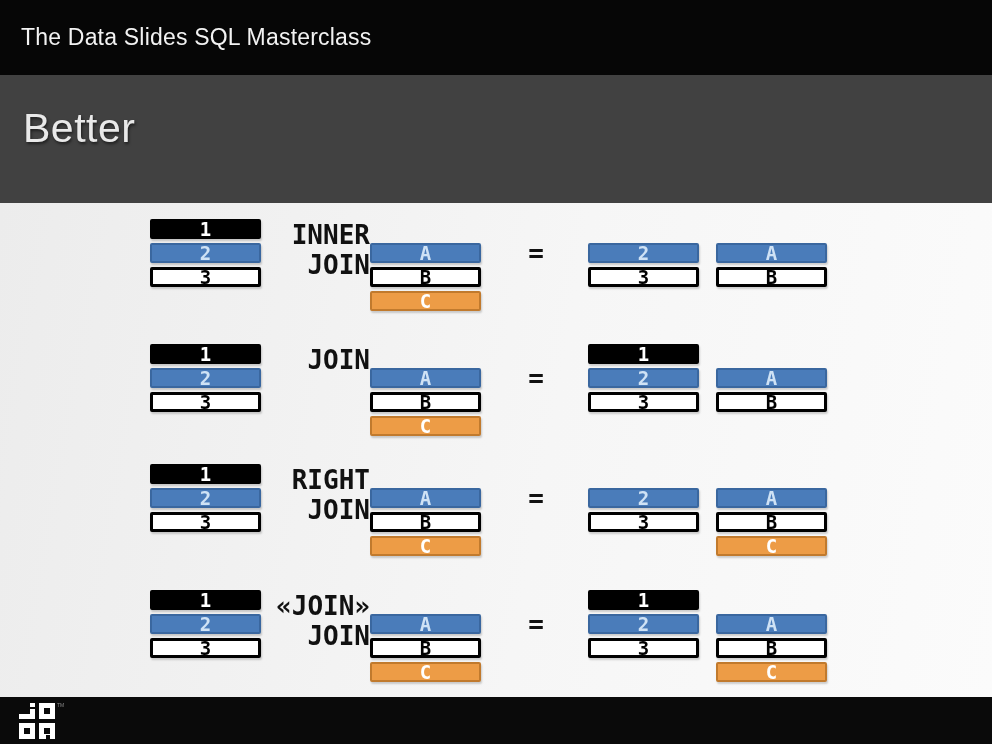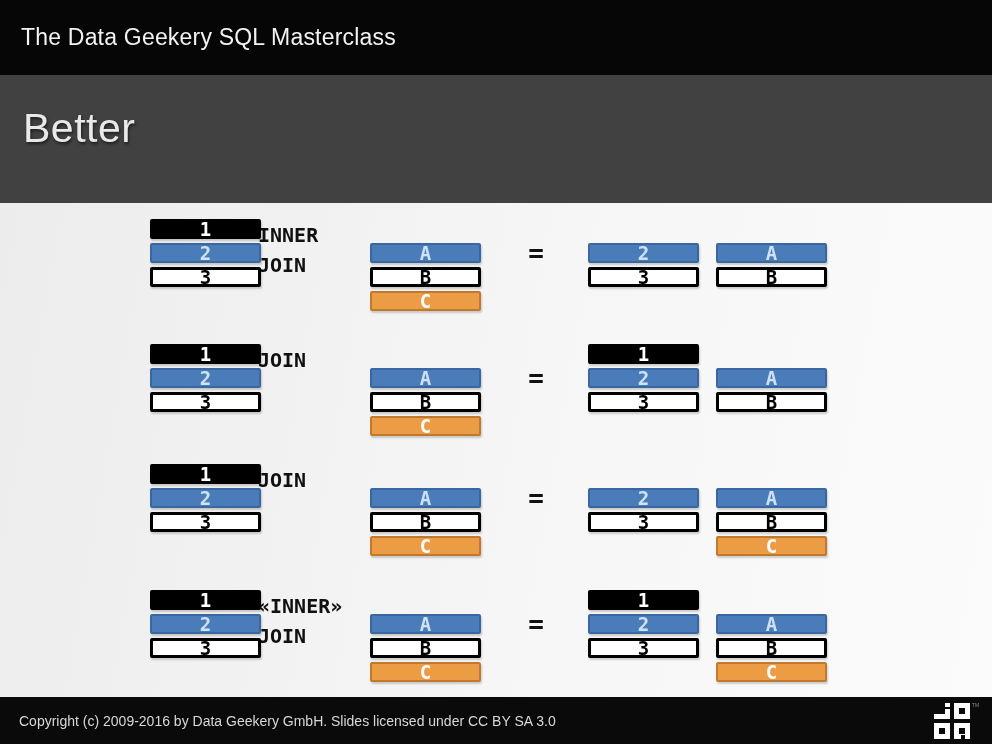--- a/index.html
+++ b/index.html
@@ -25,40 +25,40 @@
   .join-diagram{position:absolute;left:0;top:0;width:992px;height:744px;pointer-events:none;}
   .join-block{position:absolute;left:0;width:992px;height:98px;}
   .box{position:absolute;height:20px;width:111px;box-sizing:border-box;border-radius:2px;
        display:flex;align-items:center;justify-content:center;
        font-family:"DejaVu Sans Mono",monospace;font-size:19px;font-weight:bold;line-height:1;
        box-shadow:1px 2px 2px rgba(0,0,0,.18);}
   .box.black{background:#000000;color:#ffffff;border:2px solid #000000;}
   .box.blue{background:#4a7cba;color:#cfe2f5;border:2px solid #3a679f;}
   .box.white{background:#ffffff;color:#000000;border:3px solid #000000;}
   .box.orange{background:#ed9c46;color:#ffffff;border:2px solid #c17a2d;}
-  .join-label{position:absolute;left:258px;top:1px;width:112px;text-align:left;
-              font-family:"DejaVu Sans Mono",monospace;font-size:20px;font-weight:bold;
+  .join-label{position:absolute;left:258px;top:1px;width:112px;text-align:right;
+              font-family:"DejaVu Sans Mono",monospace;font-size:26px;font-weight:bold;
               line-height:30px;color:#111111;}
   .equals{position:absolute;left:520px;top:24px;width:32px;height:20px;
           display:flex;align-items:center;justify-content:center;
           font-family:"DejaVu Sans Mono",monospace;font-size:26px;font-weight:bold;color:#111111;}
 
   
   .bottombar{position:absolute;left:0;top:697px;width:992px;height:47px;background:#0a0a0a;
              display:flex;align-items:center;padding:0 12px 0 19px;box-sizing:border-box;}
   .copyright{color:#d8d8d8;font-size:14px;flex:1;white-space:nowrap;}
   .logo{display:flex;align-items:flex-start;}
 </style>
 </head>
 <body>
 
 <div class="slide">
 
   <div class="topbar">
-    <span class="t">The Data Geekery SQL Masterclass</span>
+    <span class="t">The Data Slides SQL Masterclass</span>
   </div>
 
   <div class="header">
     <h1>Better</h1>
   </div>
 
   <div class="main"></div>
 
   <div class="join-diagram" id="join-diagram">
       <div class="join-block" style="top: 219px;">
@@ -90,58 +90,58 @@
         <div class="box white" style="left: 370px; top: 48px;">B</div>
         <div class="box orange" style="left: 370px; top: 72px;">C</div>
         <div class="box black" style="left: 588px; top: 0px;">1</div>
         <div class="box blue" style="left: 588px; top: 24px;">2</div>
         <div class="box white" style="left: 588px; top: 48px;">3</div>
         <div class="box blue" style="left: 716px; top: 24px;">A</div>
         <div class="box white" style="left: 716px; top: 48px;">B</div>
       </div>
       <div class="join-block" style="top: 464px;">
         <div class="join-label">
+          <div>RIGHT</div>
           <div>JOIN</div>
         </div>
         <div class="equals">=</div>
         <div class="box black" style="left: 150px; top: 0px;">1</div>
         <div class="box blue" style="left: 150px; top: 24px;">2</div>
         <div class="box white" style="left: 150px; top: 48px;">3</div>
         <div class="box blue" style="left: 370px; top: 24px;">A</div>
         <div class="box white" style="left: 370px; top: 48px;">B</div>
         <div class="box orange" style="left: 370px; top: 72px;">C</div>
         <div class="box blue" style="left: 588px; top: 24px;">2</div>
         <div class="box white" style="left: 588px; top: 48px;">3</div>
         <div class="box blue" style="left: 716px; top: 24px;">A</div>
         <div class="box white" style="left: 716px; top: 48px;">B</div>
         <div class="box orange" style="left: 716px; top: 72px;">C</div>
       </div>
       <div class="join-block" style="top: 590px;">
         <div class="join-label">
-          <div>«INNER»</div>
+          <div>«JOIN»</div>
           <div>JOIN</div>
         </div>
         <div class="equals">=</div>
         <div class="box black" style="left: 150px; top: 0px;">1</div>
         <div class="box blue" style="left: 150px; top: 24px;">2</div>
         <div class="box white" style="left: 150px; top: 48px;">3</div>
         <div class="box blue" style="left: 370px; top: 24px;">A</div>
         <div class="box white" style="left: 370px; top: 48px;">B</div>
         <div class="box orange" style="left: 370px; top: 72px;">C</div>
         <div class="box black" style="left: 588px; top: 0px;">1</div>
         <div class="box blue" style="left: 588px; top: 24px;">2</div>
         <div class="box white" style="left: 588px; top: 48px;">3</div>
         <div class="box blue" style="left: 716px; top: 24px;">A</div>
         <div class="box white" style="left: 716px; top: 48px;">B</div>
         <div class="box orange" style="left: 716px; top: 72px;">C</div>
       </div>
     </div>
 
   <div class="bottombar">
-    <span class="copyright">Copyright (c) 2009-2016 by Data Geekery GmbH. Slides licensed under CC BY SA 3.0</span>
     <span class="logo">
       <svg width="46" height="40" viewBox="0 0 46 40" aria-hidden="true">
 
         <rect x="11" y="2" width="5" height="4" fill="#ffffff"></rect>
         <rect x="11" y="8" width="5" height="10" fill="#ffffff"></rect>
         <rect x="0" y="13" width="16" height="5" fill="#ffffff"></rect>
 
         <rect x="20" y="2" width="16" height="16" fill="#ffffff"></rect>
         <rect x="25" y="7" width="6" height="6" fill="#0a0a0a"></rect>
 

